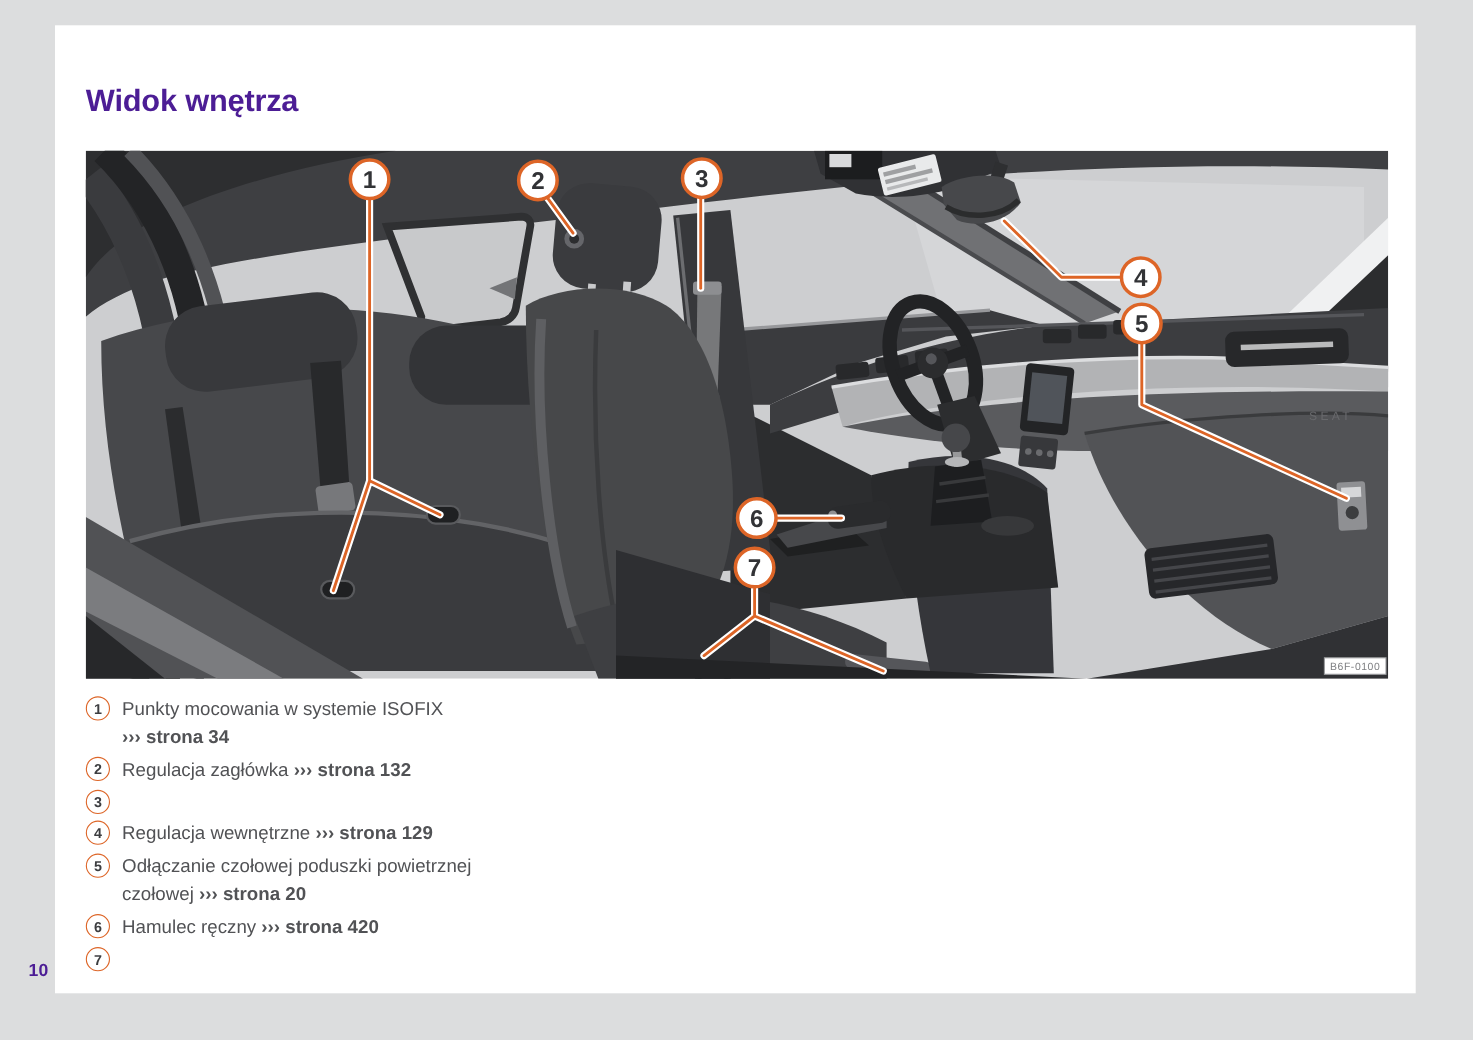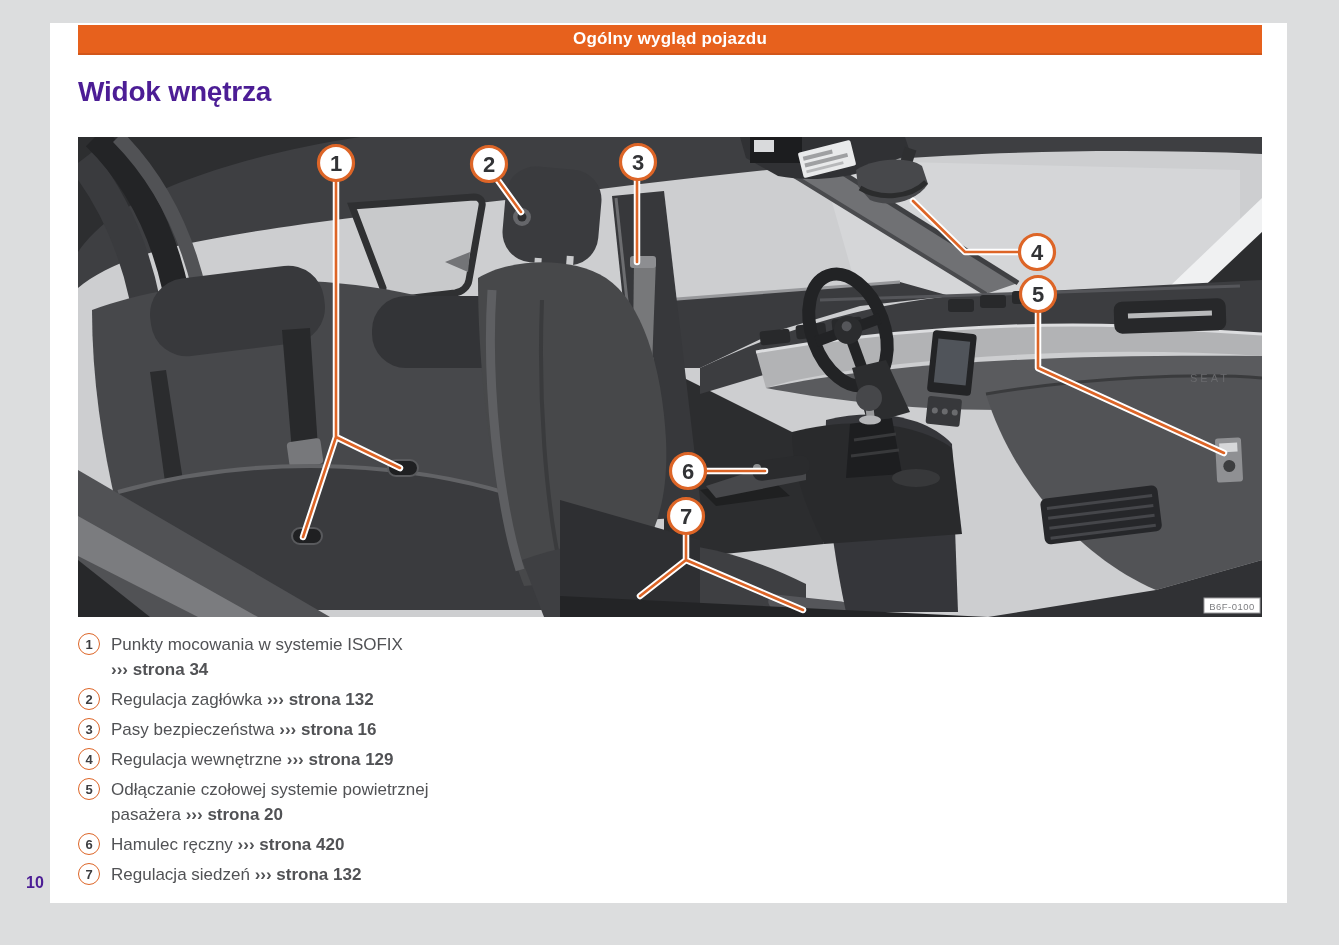--- a/index.html
+++ b/index.html
@@ -32,23 +32,20 @@
           letter-spacing:.5px;text-anchor:middle;}
   .brand{font-family:"Liberation Sans",sans-serif;font-size:11px;fill:#68696c;
           letter-spacing:3px;text-anchor:middle;}
 </style>
 </head>
 <body>
 
 <div class="screen">
   <div class="page"></div>
 
-  <div class="topbar">
-    <span class="topbar-title">Ogólny wygląd pojazdu</span>
-  </div>
 
   <h1 class="section-title">Widok wnętrza</h1>
 
   <div class="figure">
     <svg viewBox="78 137 1184 480" xmlns="http://www.w3.org/2000/svg">
 
       <rect x="78" y="137" width="1184" height="480" fill="#cdced0"></rect>
       <polygon points="820,160 1240,170 1240,290 860,300" fill="#d5d6d8"></polygon>
 
       <g>
@@ -264,34 +261,32 @@
     <div class="legend-item">
       <span class="lcirc">1</span>
       <p class="ltext"><span>Punkty mocowania w systemie ISOFIX</span> <span class="ref">››› strona 34</span></p>
     </div>
     <div class="legend-item">
       <span class="lcirc">2</span>
       <p class="ltext"><span>Regulacja zagłówka</span> <span class="ref">››› strona 132</span></p>
     </div>
     <div class="legend-item">
       <span class="lcirc">3</span>
-      <p class="ltext"><span>Pasy bezpieczeństwa</span> <span class="ref">››› strona 16</span></p>
     </div>
     <div class="legend-item">
       <span class="lcirc">4</span>
       <p class="ltext"><span>Regulacja wewnętrzne</span> <span class="ref">››› strona 129</span></p>
     </div>
     <div class="legend-item">
       <span class="lcirc">5</span>
-      <p class="ltext"><span>Odłączanie czołowej systemie powietrz­nej pasażera</span> <span class="ref">››› strona 20</span></p>
+      <p class="ltext"><span>Odłączanie czołowej poduszki powietrz­nej czołowej</span> <span class="ref">››› strona 20</span></p>
     </div>
     <div class="legend-item">
       <span class="lcirc">6</span>
       <p class="ltext"><span>Hamulec ręczny</span> <span class="ref">››› strona 420</span></p>
     </div>
     <div class="legend-item">
       <span class="lcirc">7</span>
-      <p class="ltext"><span>Regulacja siedzeń</span> <span class="ref">››› strona 132</span></p>
     </div>
   </div>
 
   <div class="pagenum">10</div>
 </div>
 
 </body></html>

